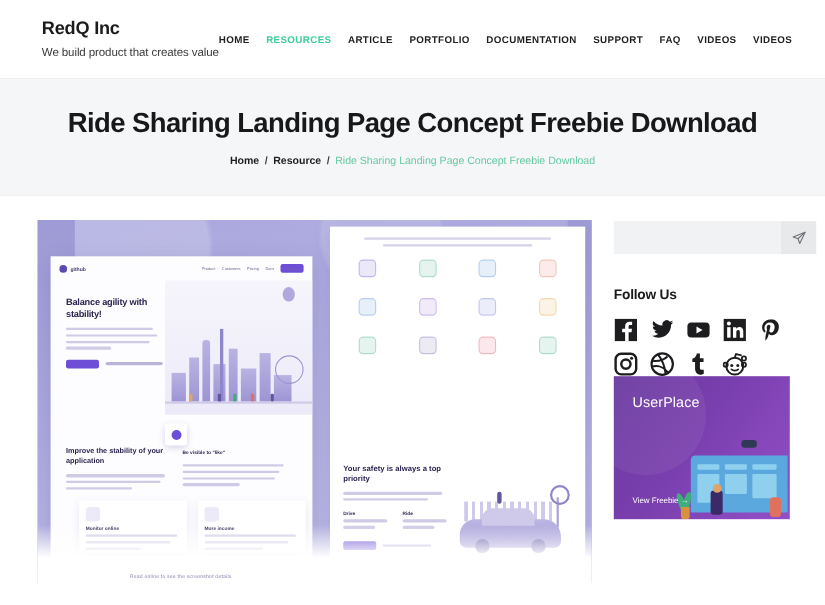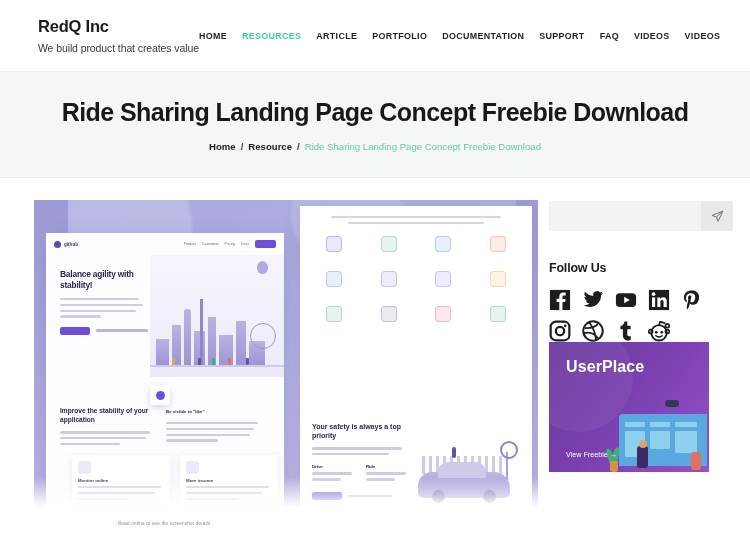--- a/index.html
+++ b/index.html
@@ -80,21 +80,21 @@
     text-decoration: none;
     cursor: pointer;
   }
   .crumb-sep { color: #3a3a3a; font-weight: bold; }
   .crumb-current { color: #66c9a2; font-weight: normal; }
 
   
   .content-wrap {
     display: flex;
     padding: 22px 26px 8px 34px;
-    gap: 11px;
+    gap: 20px;
     height: 372px;
   }
   .main-col { width: 504px; flex: 0 0 504px; }
   .side-col { flex: 1; padding-top: 1px; }
 
   
   .featured-image {
     position: relative;
     width: 504px;
     height: 330px;
@@ -263,21 +263,21 @@
   .promo {
     position: relative; width: 160px; height: 130px; overflow: hidden;
     background: linear-gradient(125deg,#69399f 0%, #7a3fae 45%, #9350c8 100%);
     cursor: pointer;
   }
   .promo::after {
     content:""; position: absolute; left: -26px; top: -20px; width: 110px; height: 110px;
     border-radius: 50%; background: rgba(255,255,255,.06);
   }
   .promo-inner { position: relative; z-index: 2; padding: 16px 0 0 17px; }
-  .promo-title { font-size: 16px; color: #fff; font-weight: bold; letter-spacing: .1px; }
+  .promo-title { font-size: 13px; color: #fff; font-weight: normal; letter-spacing: .1px; }
   .promo-sub { font-size: 7.6px; color: #ecdcf7; line-height: 1.7; margin-top: 7px; width: 104px; }
   .promo-cta { position: absolute; left: 17px; bottom: 13px; font-size: 7.2px; color: #fff; z-index: 3; }
   .promo-art { position: absolute; right: 2px; bottom: 0; width: 104px; height: 78px; z-index: 1; }
   .pa-screen { position: absolute; right: 0; bottom: 6px; width: 88px; height: 52px; background: #5aa8dd; border-radius: 4px 0 0 0; }
   .pa-screen i { position: absolute; display: block; background: #8fd0ef; border-radius: 1px; }
   .pa-person { position: absolute; border-radius: 3px; }
   .pa-plant { position: absolute; left: 0; bottom: 0; width: 22px; height: 30px; }
   .pa-plant b { position: absolute; bottom: 0; left: 7px; width: 8px; height: 11px; background: #d8913f; border-radius: 0 0 3px 3px; }
   .pa-plant i { position: absolute; display: block; width: 6px; height: 15px; background: #3fae7e; border-radius: 50% 50% 0 0; }
 </style>

